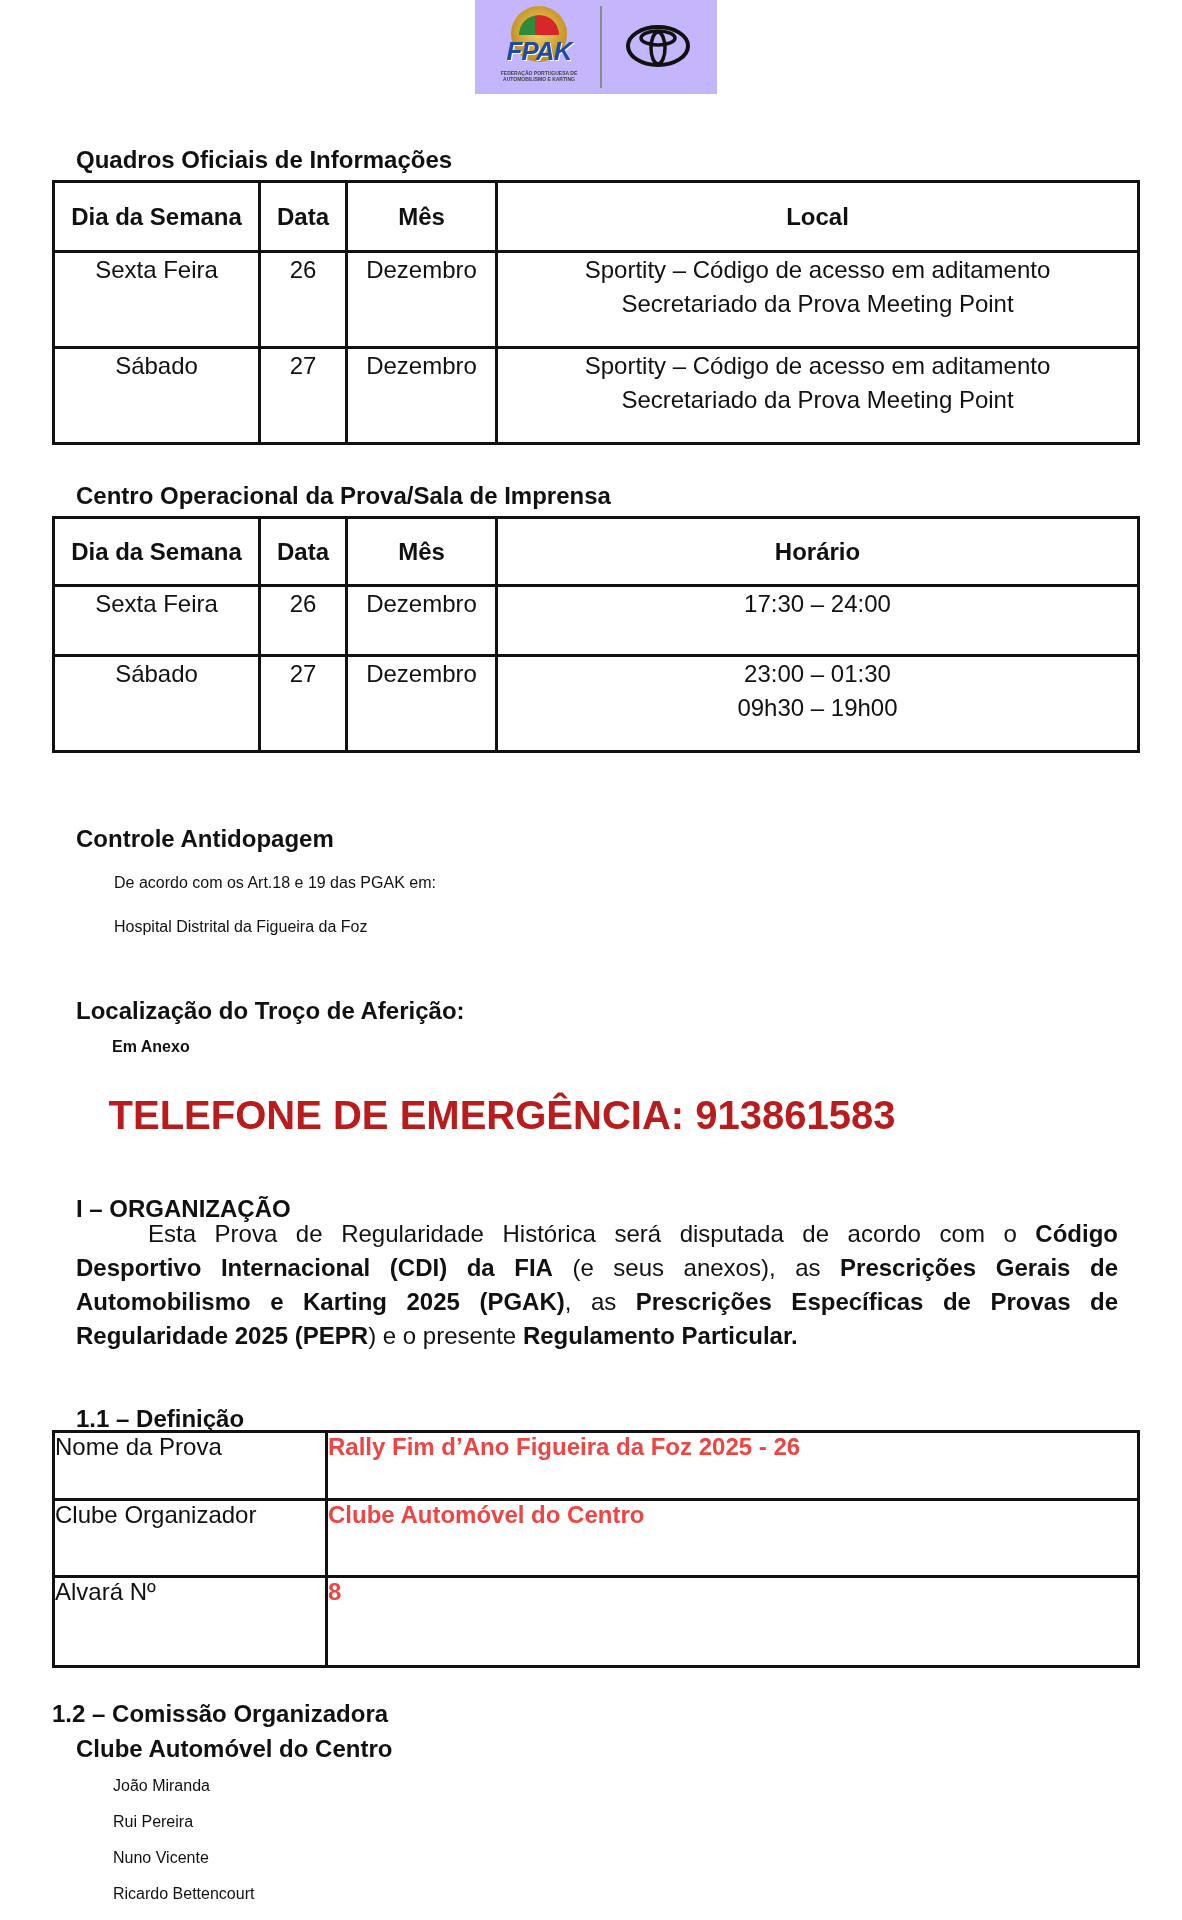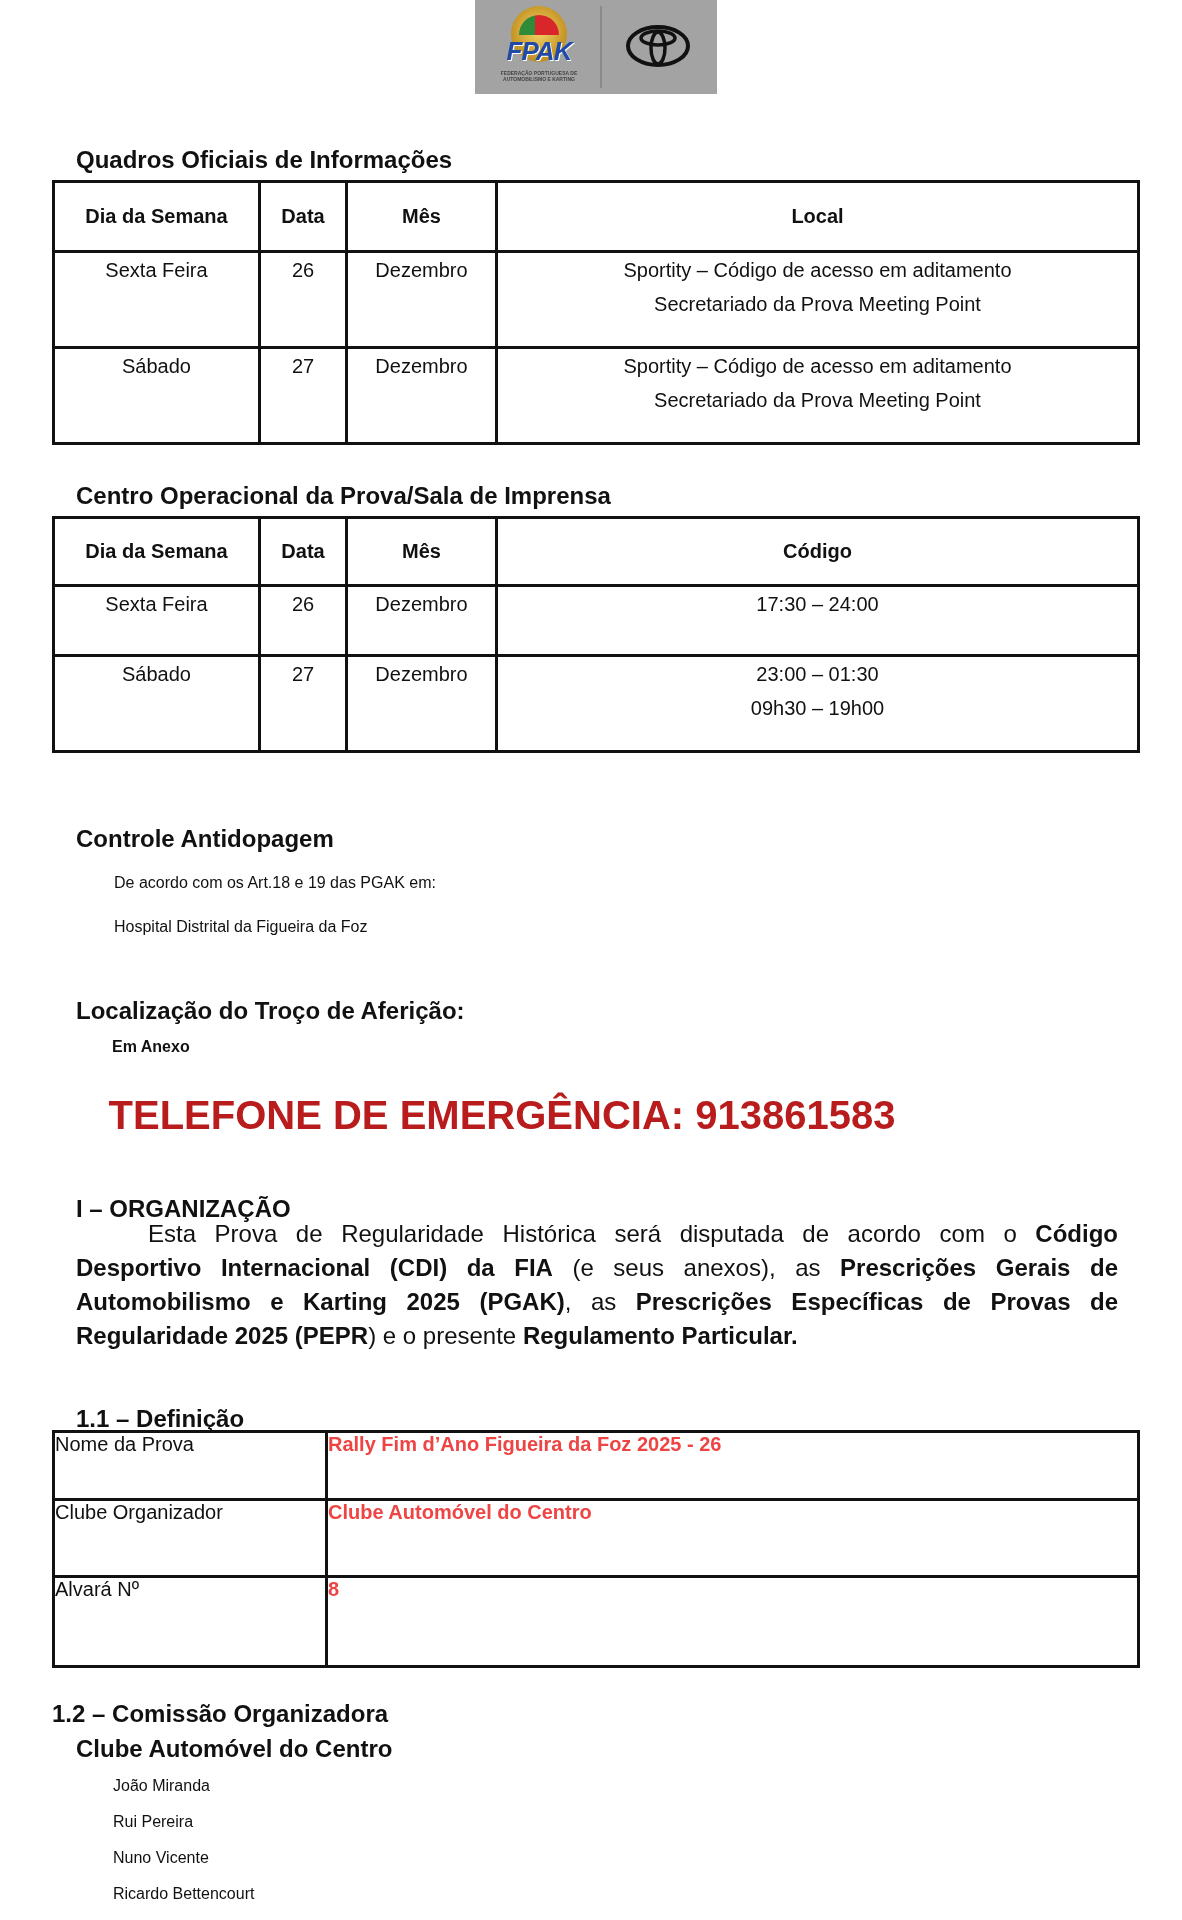--- a/index.html
+++ b/index.html
@@ -1,31 +1,31 @@
 <!DOCTYPE html>
 <html><head>
 <meta charset="utf-8">
 <style>
   html, body { margin:0; padding:0; background:#ffffff; }
   body { width:1182px; height:1920px; position:relative; overflow:hidden;
          font-family:"Liberation Sans", "DejaVu Sans", sans-serif; color:#111; }
   .abs { position:absolute; }
-  .logo-box { left:475px; top:0; width:242px; height:94px; background:#a3a3a3; }
+  .logo-box { left:475px; top:0; width:242px; height:94px; background:#c4b5fd; }
   .logo-divider { position:absolute; left:125px; top:6px; width:2px; height:82px; background:#8a8a8a; }
   .fpak { position:absolute; left:14px; top:6px; width:100px; height:82px; text-align:center; }
   .fpak-badge { position:absolute; left:22px; top:0; width:56px; height:56px; border-radius:50%;
                 background:radial-gradient(circle at 50% 45%, #f5d46a 0%, #c99a2a 60%, #a07417 100%); }
   .fpak-flag { position:absolute; left:30px; top:9px; width:40px; height:20px; border-radius:20px 20px 0 0;
                background:linear-gradient(90deg,#2e8b3a 0 40%, #d8262b 40% 100%); }
   .fpak-text { position:absolute; left:0; top:30px; width:100px; font-weight:bold; font-style:italic;
                font-size:26px; color:#1f4aa8; letter-spacing:-1px; text-shadow:1px 1px 0 #fff; }
   .fpak-sub { position:absolute; left:0; top:64px; width:100px; font-size:5px; line-height:6px; color:#444; font-weight:bold; }
   .toyota { position:absolute; left:150px; top:24px; width:66px; height:44px; }
   h2.sec { position:absolute; margin:0; font-size:24px; font-weight:bold; color:#111; }
-  table.grid { position:absolute; border-collapse:collapse; font-size:20px; }
+  table.grid { position:absolute; border-collapse:collapse; font-size:24px; }
   table.grid td, table.grid th { border:3px solid #111; text-align:center; vertical-align:top; padding:0; }
   table.grid th { font-weight:bold; vertical-align:middle; }
   .cell-pad { padding-top:14px; line-height:34px; }
   .p { position:absolute; margin:0; font-size:16px; line-height:32px; }
   .emerg { position:absolute; left:0; width:1004px; top:1093px; text-align:center; font-size:40px;
            font-weight:bold; color:#b91c1c; }
   .org-para { position:absolute; left:76px; top:1217px; width:1042px; font-size:24px; line-height:34px;
               text-align:justify; }
   .org-para b { font-weight:bold; }
   table.def td { text-align:left; vertical-align:top; }
@@ -92,21 +92,21 @@
       <col style="width:206px">
       <col style="width:87px">
       <col style="width:150px">
       <col>
     </colgroup>
   <tbody>
       <tr style="height:68px;">
     <th>Dia da Semana</th>
     <th>Data</th>
     <th>Mês</th>
-    <th>Código</th>
+    <th>Horário</th>
   </tr>
   <tr style="height:70px;">
     <td class="cell-pad">Sexta Feira</td>
     <td class="cell-pad">26</td>
     <td class="cell-pad">Dezembro</td>
     <td class="cell-pad">
       <div>17:30 – 24:00</div>
     </td>
   </tr>
   <tr style="height:96px;">

